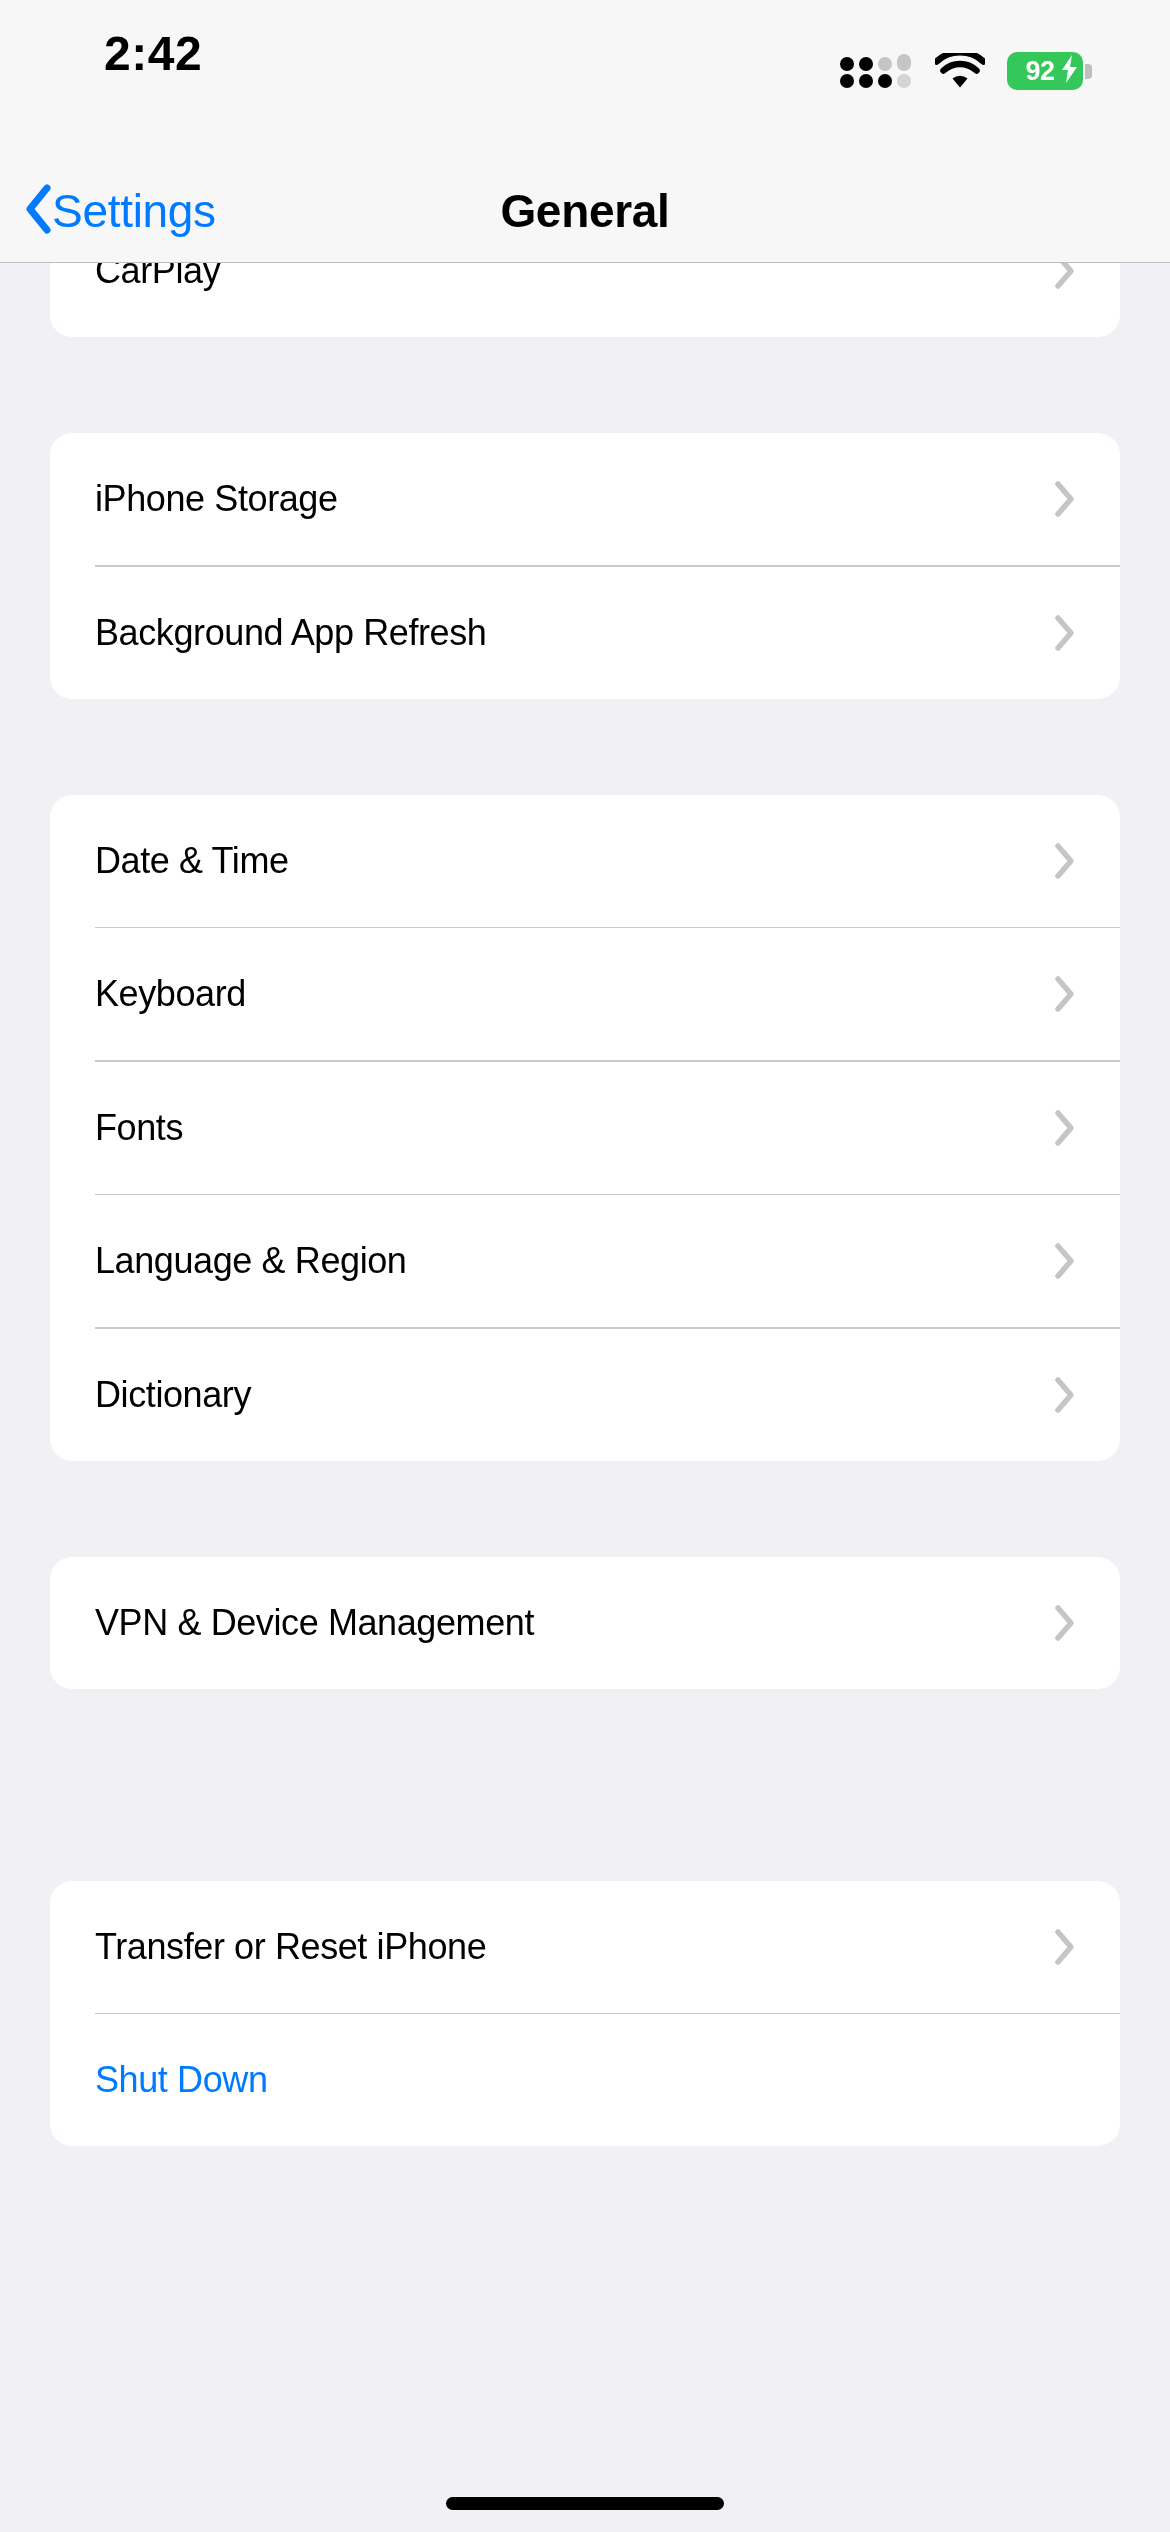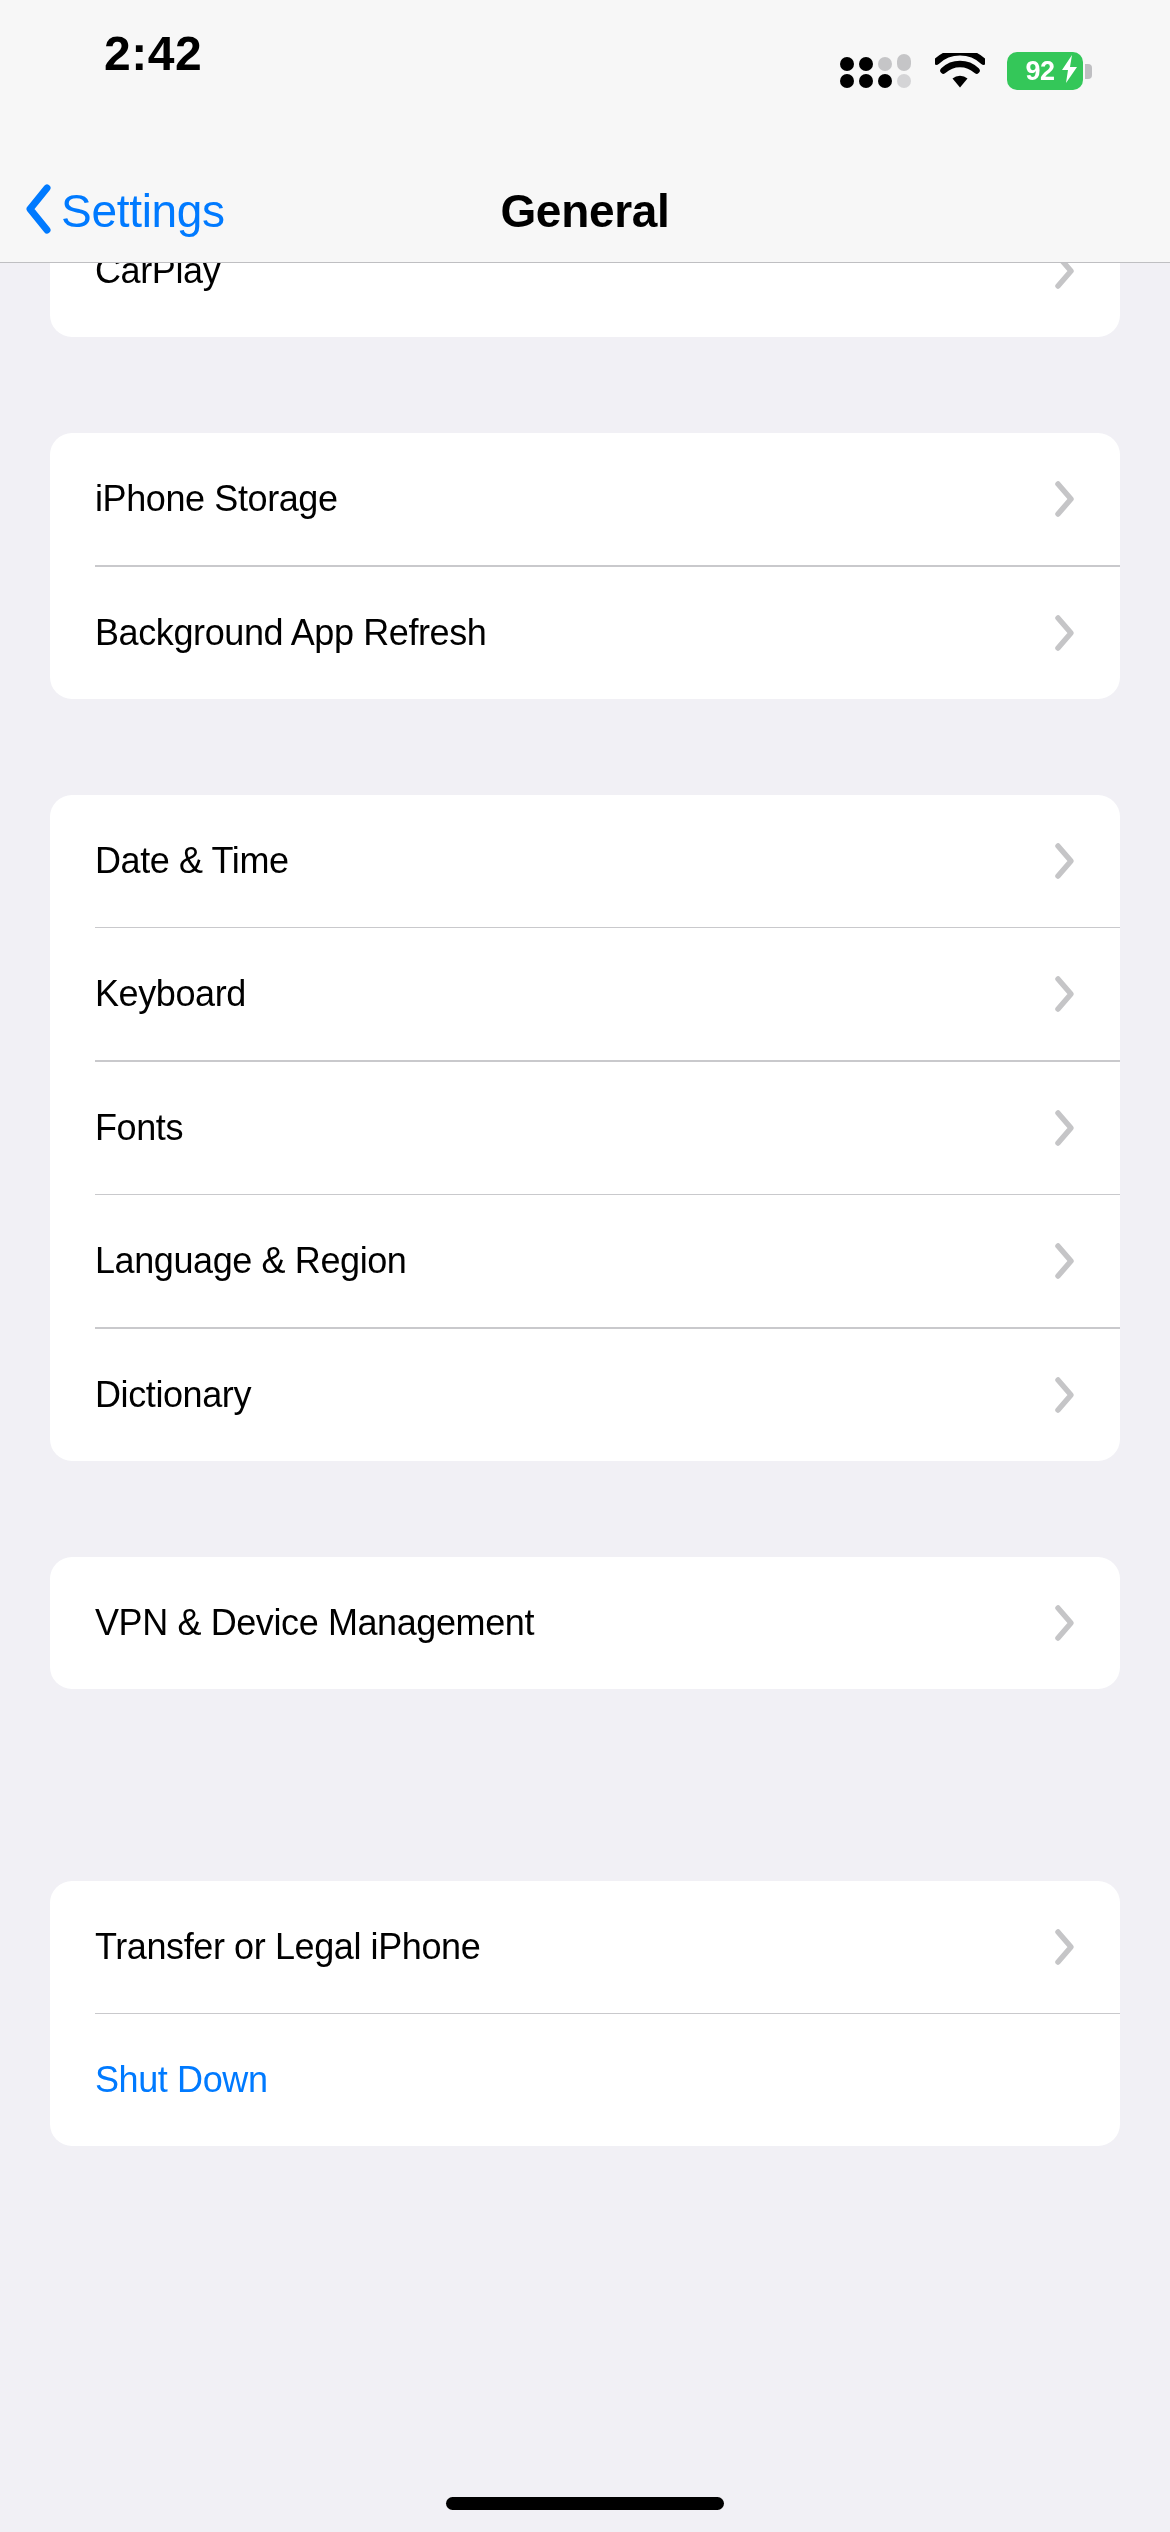--- a/index.html
+++ b/index.html
@@ -51,21 +51,21 @@
   }
 
   
   .nav-bar {
     position:absolute; top:160px; left:0; width:1170px; height:103px;
     background:#F7F7F7;
     border-bottom:1.5px solid #BFBFC2;
     display:flex; align-items:center;
   }
   .nav-back {
-    display:flex; align-items:center; gap:9px;
+    display:flex; align-items:center; 
     position:absolute; left:24px; top:50%; transform:translateY(-50%);
     cursor:pointer;
   }
   .nav-back-label { font-size:46px; color:#007AFF; letter-spacing:-0.3px; }
   .nav-title {
     position:absolute; left:50%; top:50%; transform:translate(-50%,-50%);
     font-size:46px; font-weight:bold; color:#000; letter-spacing:-0.3px;
   }
 
   
@@ -232,21 +232,21 @@
             <span class="row-label">VPN &amp; Device Management</span>
             <span class="chevron"><svg width="22" height="38" viewBox="0 0 22 38">
                 <path d="M4 4 L17 19 L4 34" stroke="#C5C5C7" stroke-width="5.5" fill="none" stroke-linecap="round" stroke-linejoin="round"></path>
               </svg></span>
           </div>
         </div>
         <div class="gap"></div>
         <div class="gap"></div>
         <div class="card">
           <div class="row">
-            <span class="row-label">Transfer or Legal iPhone</span>
+            <span class="row-label">Transfer or Reset iPhone</span>
             <span class="chevron"><svg width="22" height="38" viewBox="0 0 22 38">
                 <path d="M4 4 L17 19 L4 34" stroke="#C5C5C7" stroke-width="5.5" fill="none" stroke-linecap="round" stroke-linejoin="round"></path>
               </svg></span>
           </div>
           <div class="sep"></div>
           <div class="row">
             <span class="row-label link">Shut Down</span>
           </div>
         </div>
       </div>

